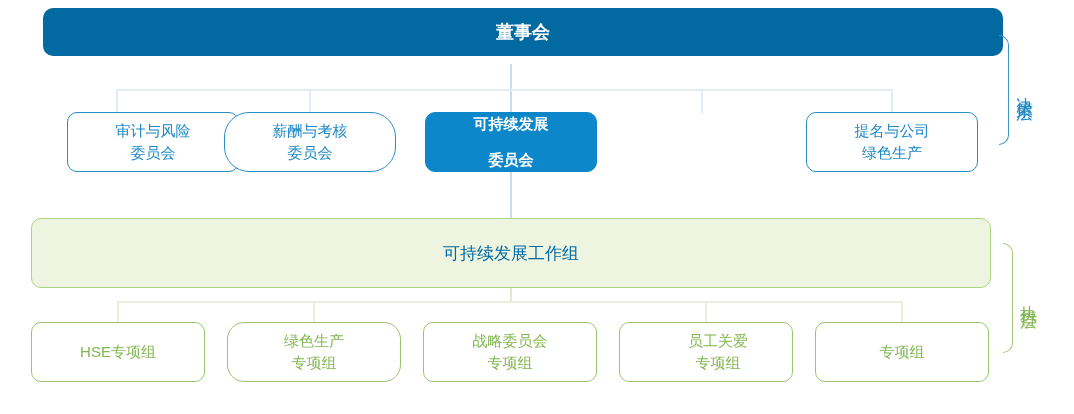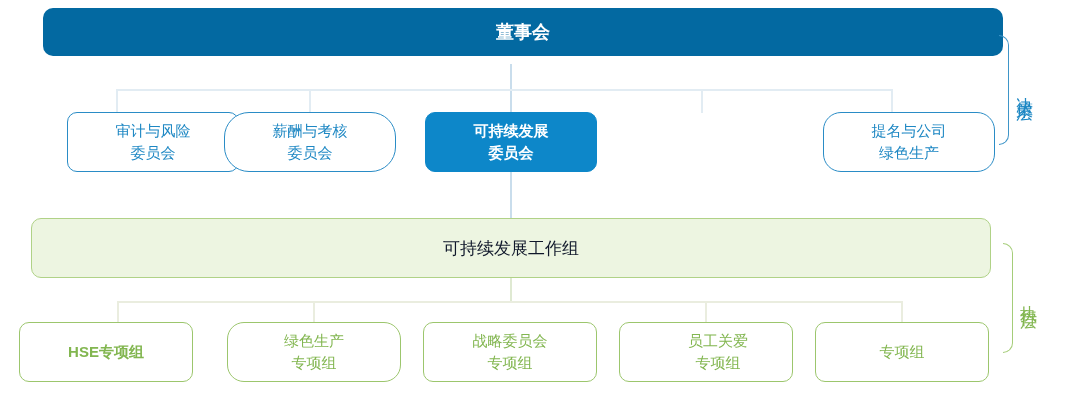--- a/index.html
+++ b/index.html
@@ -45,24 +45,24 @@
     font-size: 15px;
     line-height: 22px;
   }
   .committee.highlight {
     background: #0d87c9;
     border-color: #0d87c9;
     color: #ffffff;
     font-weight: bold;
   }
   .workgroup {
-    left: 31px; top: 218px; width: 960px; height: 60px;
+    left: 31px; top: 218px; width: 960px; height: 70px;
     background: #edf5e1;
     border: 1.5px solid #b0d287;
-    color: #0f172a;
+    color: #0369a1;
     font-size: 17px;
   }
   .taskgroup {
     top: 322px; width: 174px; height: 60px;
     background: #ffffff;
     border: 1.5px solid #9cc66d;
     color: #82b650;
     font-size: 15px;
     line-height: 22px;
   }
@@ -118,34 +118,34 @@
   </div>
 
   <div class="box committee" style="left:31px;margin-left:36px;">
     <span>审计与风险</span>
     <span>委员会</span>
   </div>
   <div class="box committee" style="left:224px;border-radius:25px;">
     <span>薪酬与考核</span>
     <span>委员会</span>
   </div>
-  <div class="box committee highlight" style="left:425px;">
+  <div class="box committee highlight" style="left:425px;justify-content:space-between;">
     <span>可持续发展</span>
     <span>委员会</span>
   </div>
-  <div class="box committee" style="left:823px;border-radius:18px;">
+  <div class="box committee" style="left:806px;">
     <span>提名与公司</span>
     <span>绿色生产</span>
   </div>
 
   <div class="box workgroup">
     <span>可持续发展工作组</span>
   </div>
 
-  <div class="box taskgroup" style="left:19px;font-weight:bold;">
+  <div class="box taskgroup" style="left:31px;">
     <span>HSE专项组</span>
     <span></span>
   </div>
   <div class="box taskgroup" style="left:227px;border-radius:17px;">
     <span>绿色生产</span>
     <span>专项组</span>
   </div>
   <div class="box taskgroup" style="left:423px;">
     <span>战略委员会</span>
     <span>专项组</span>

